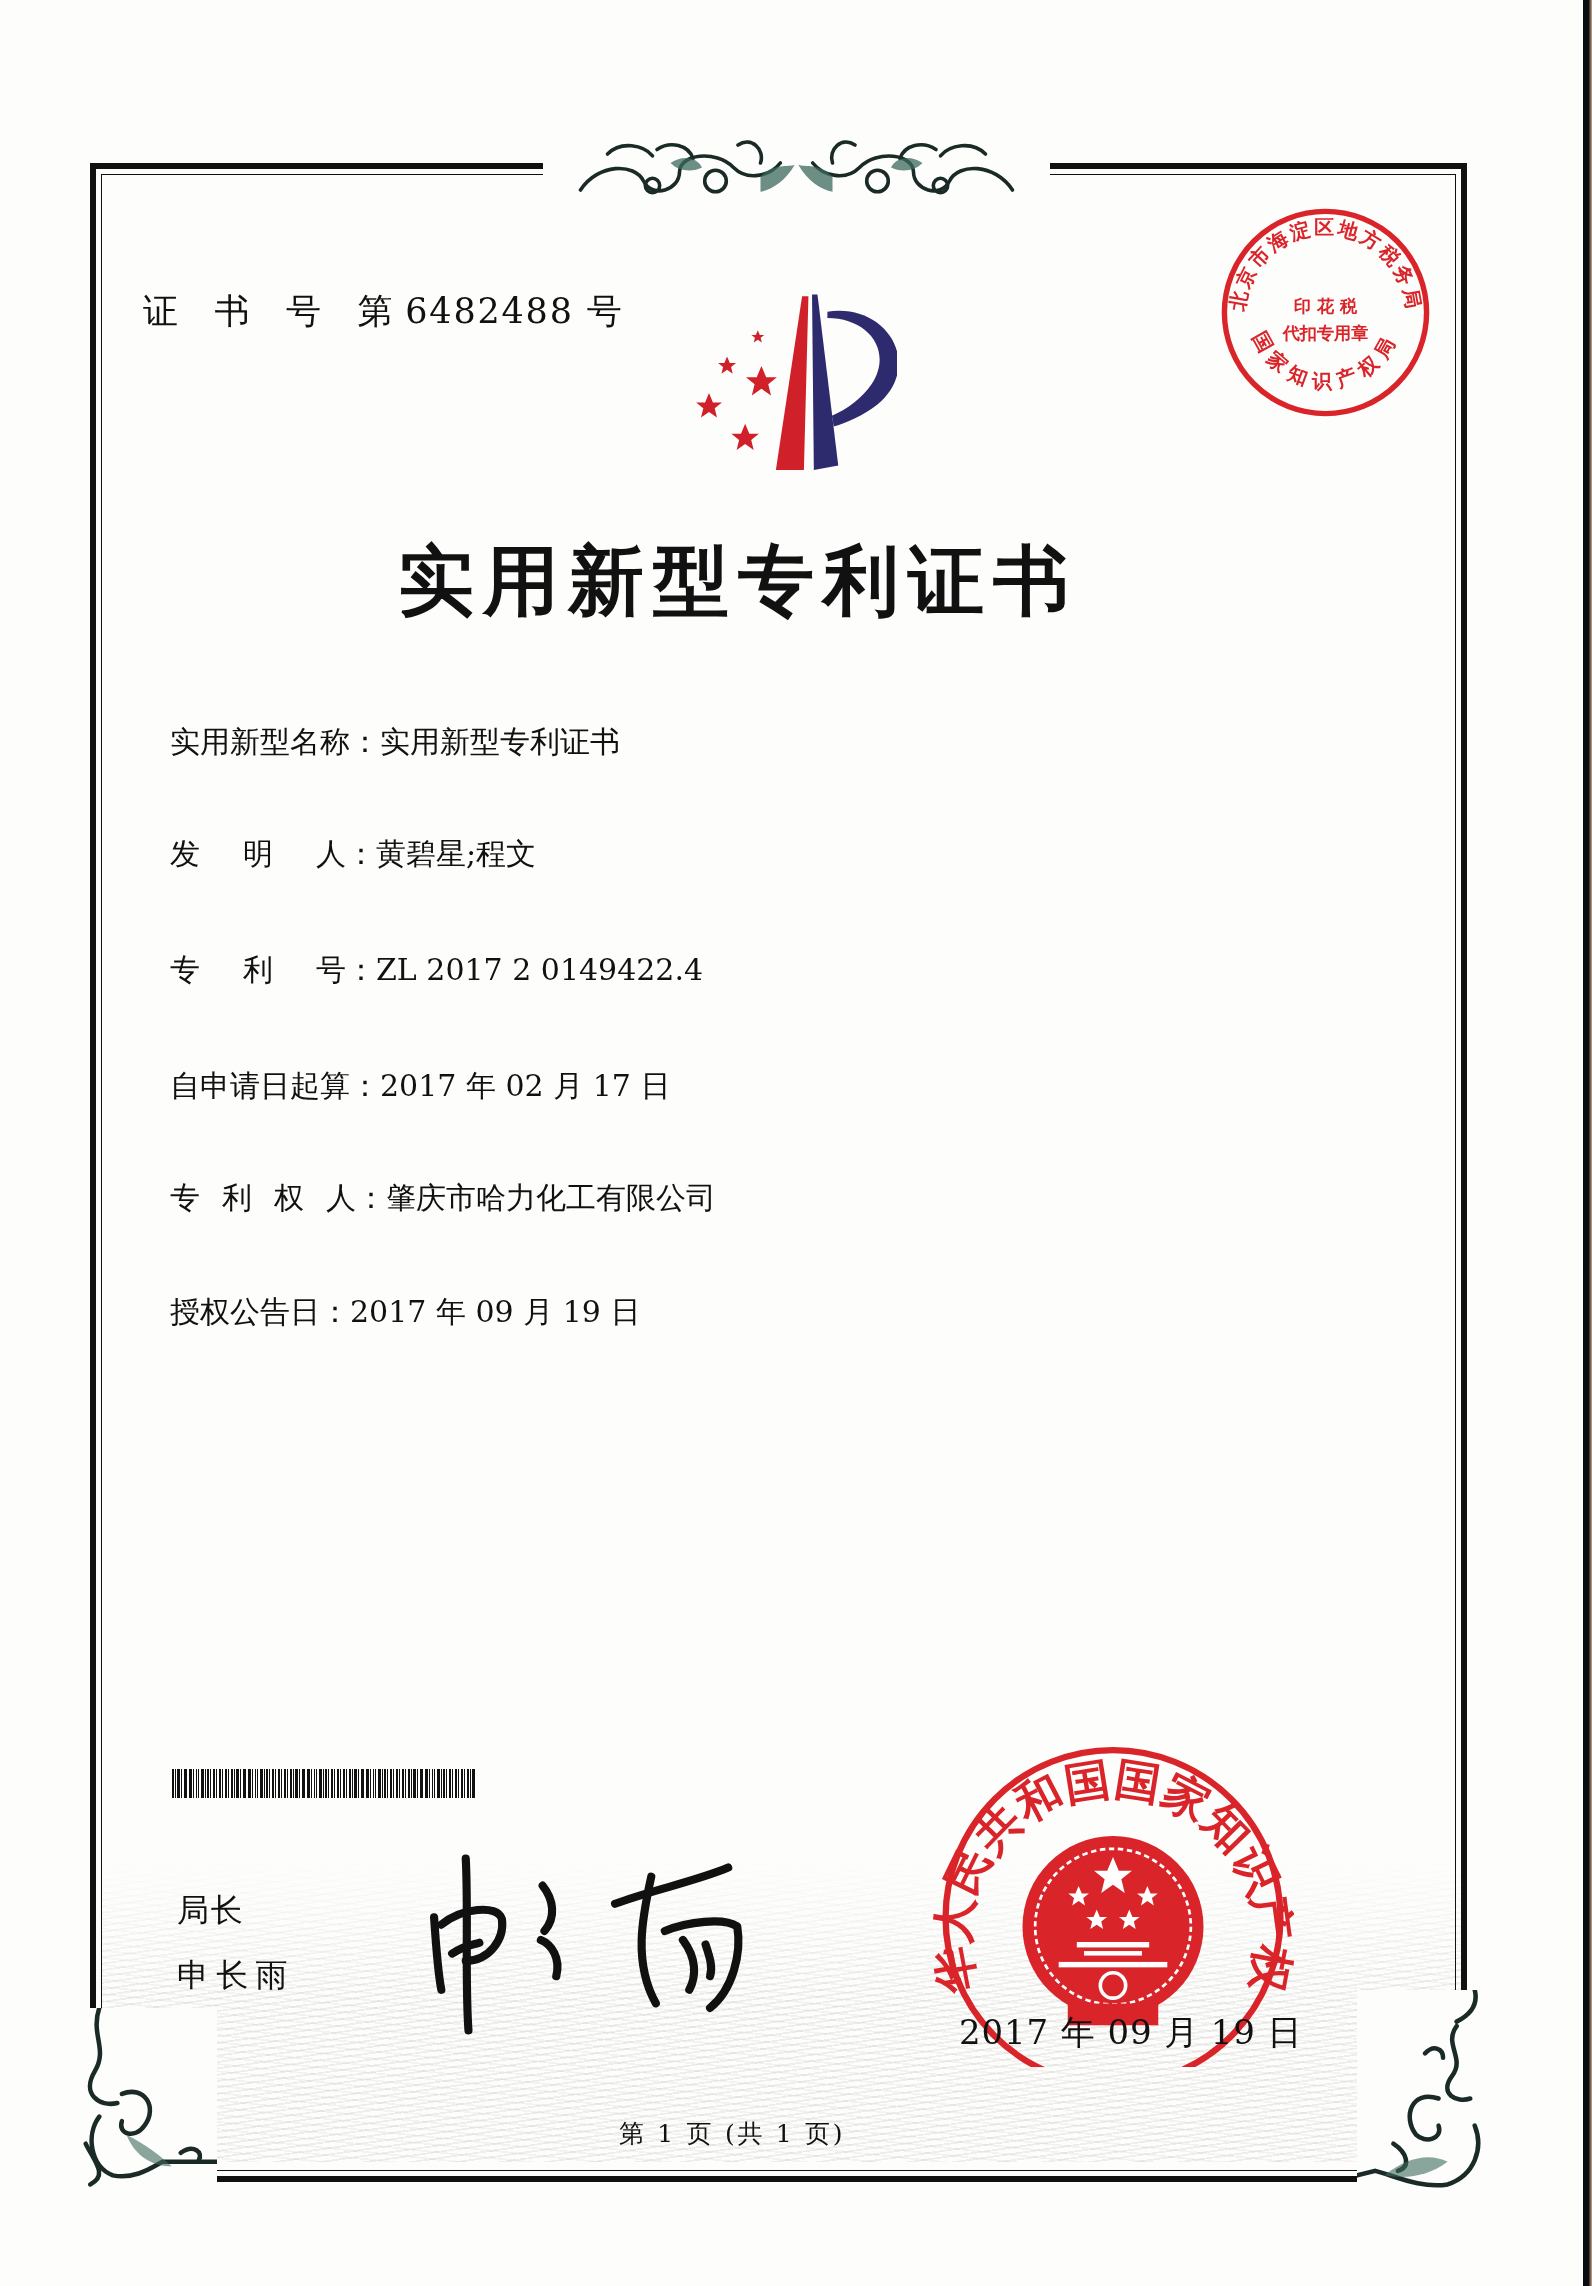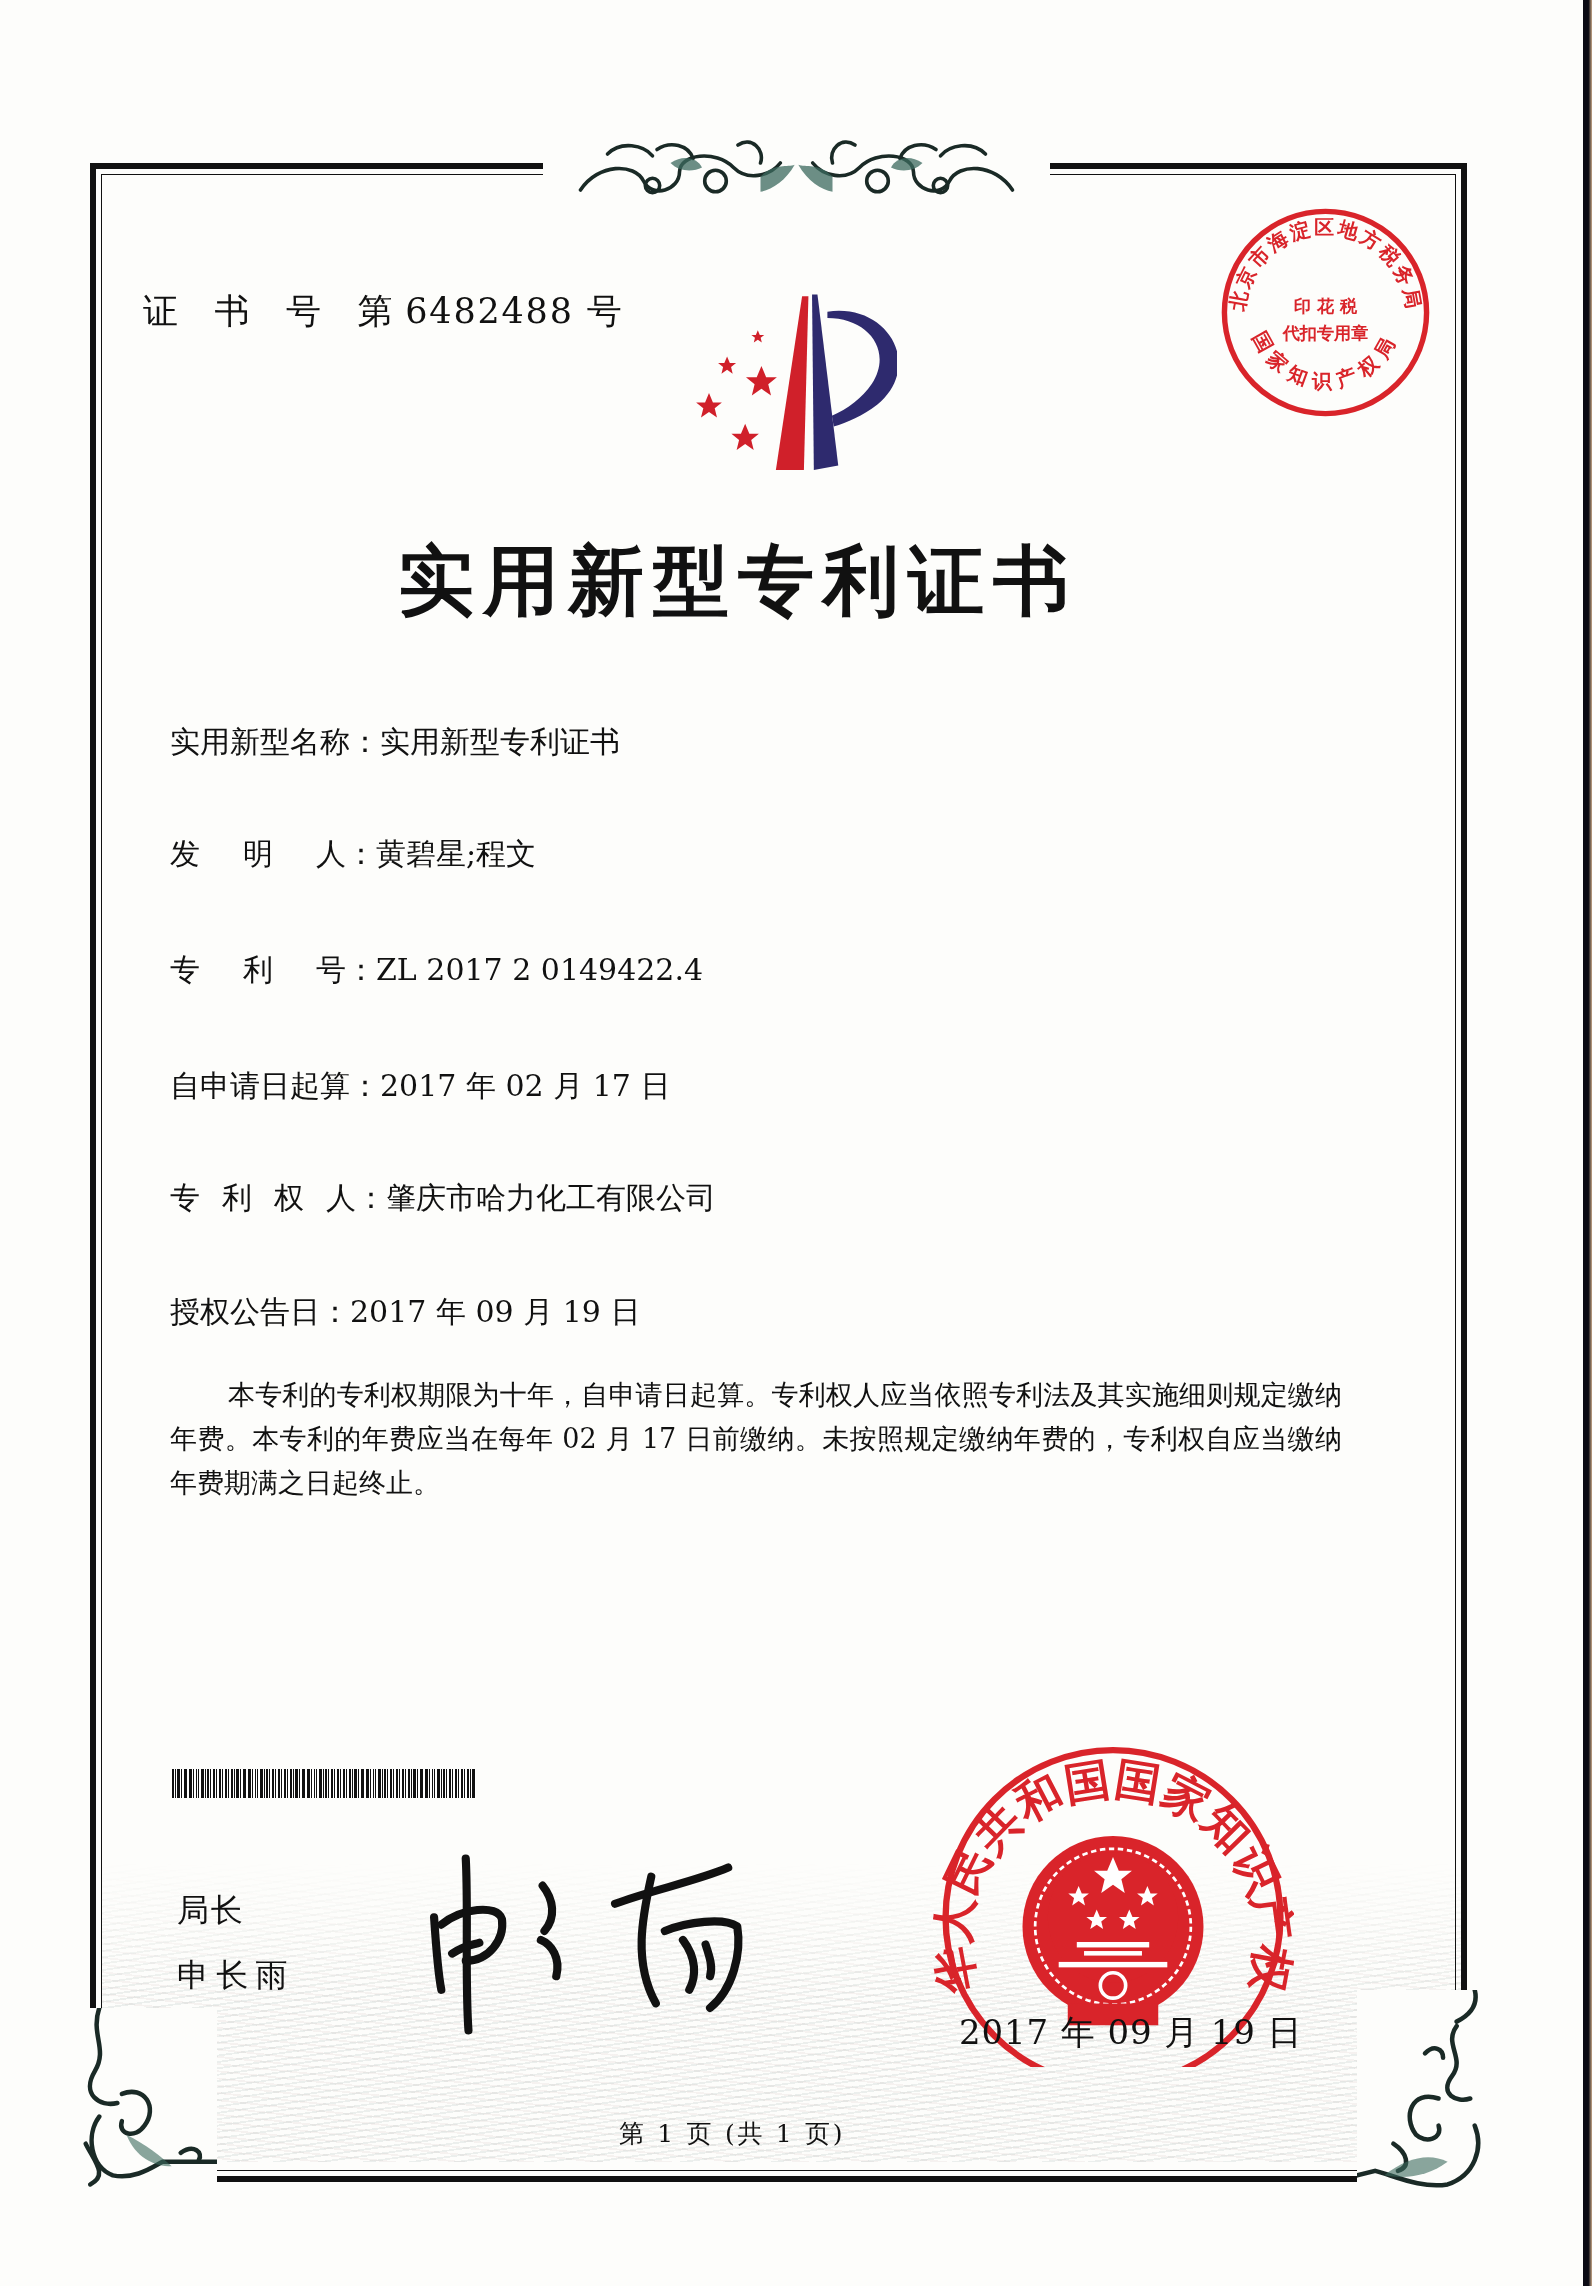--- a/index.html
+++ b/index.html
@@ -220,21 +220,20 @@
   <span class="lbl">自申请日起算：</span><span>2017 年 02 月 17 日</span>
 </div>
 <div class="field f5">
   <span class="lbl lbl-spaced-4">专利权人</span><span style="margin-left:-22px">：</span><span>肇庆市哈力化工有限公司</span>
 </div>
 <div class="field f6">
   <span class="lbl">授权公告日：</span><span>2017 年 09 月 19 日</span>
 </div>
 
 <div class="body-text bt1">
-  <p>本专利的专利权期限为十年，自申请日起算。专利权人应当依照专利法及其实施细则规定缴纳年费。本专利的年费应当在每年 02 月 17 日前缴纳。未按照规定缴纳年费的，专利权自应当缴纳年费期满之日起终止。</p>
 </div>
 
 <div class="barcode"></div>
 
 <div class="director-title">局长</div>
 <div class="director-name">申长雨</div>
 
 <div class="signature">
   <svg width="353" height="181" viewBox="0 0 390 200">
     <g fill="none" stroke="#111" stroke-width="9" stroke-linecap="round" stroke-linejoin="round">

